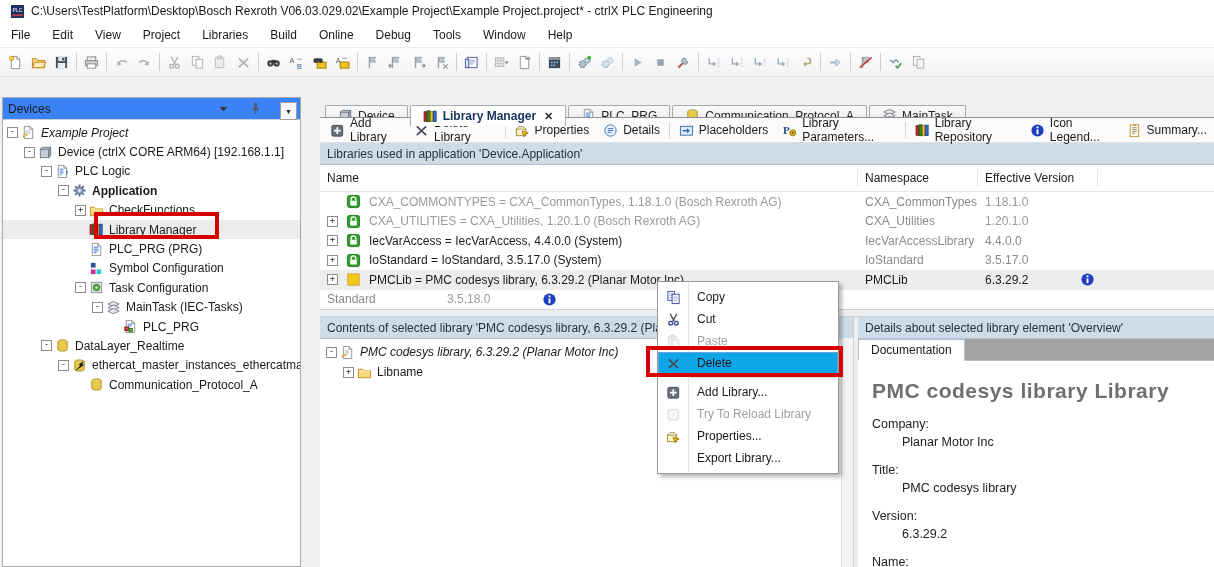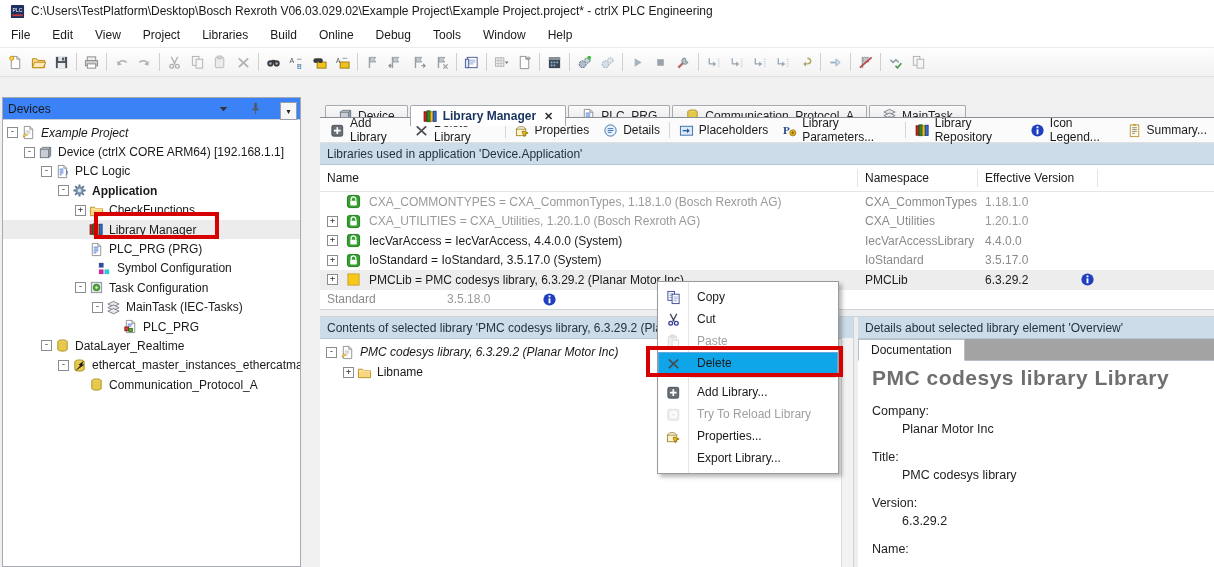--- a/index.html
+++ b/index.html
@@ -52,21 +52,21 @@
   .dimtx{color:#9a9a9a}.ntx{color:#1a1a1a}.nstx{color:#8a8a8a}
   .splitter{height:6px;background:#eceef0;border-top:1px solid #cfd3d7;border-bottom:1px solid #cfd3d7}
   .bottom{display:flex;height:256px}
   .bpanel-l{width:534px;position:relative;border-right:1px solid #cfd3d7;box-sizing:border-box}
   .bdiv{width:4px;background:#eceef0}
   .bpanel-r{flex:1;position:relative;overflow:hidden}
   .scrolltrack{position:absolute;right:0;top:21px;bottom:0;width:11px;background:#f3f3f3;border-left:1px solid #dcdcdc}
   .tabstrip{height:21px;background:#a3a3a3;border-bottom:1px solid #b8bec6;display:flex;align-items:flex-end;padding-left:0}
   .doc-tab{height:20px;display:flex;align-items:center;padding:0 12px;background:#fff;border:1px solid #b8bec6;border-bottom:1px solid #fff;margin-bottom:-1px}
   .details-content{padding:0 0 0 14px;overflow:hidden;height:213px}
-  .details-heading{margin-top:5px;font-size:21px;font-weight:bold;color:#6f6f6f;letter-spacing:.5px}
+  .details-heading{margin-top:18px;font-size:21px;font-weight:bold;color:#6f6f6f;letter-spacing:.5px}
   .fld{margin-top:14px;font-size:12.5px;color:#222}
   .val{margin:4px 0 0 30px;font-size:12.5px;color:#222}
 
   
   .cmenu{position:absolute;left:657px;top:281px;width:182px;background:#fff;border:1px solid #9a9a9a;box-shadow:3px 3px 4px rgba(0,0,0,.28);padding:4px 0;z-index:20;box-sizing:border-box}
   .cmenu:before{content:"";position:absolute;left:30px;top:0;bottom:0;width:1px;background:#e6e6e6}
   .cm-item{height:22px;display:flex;align-items:center;position:relative}
   .cm-ico{width:30px;display:flex;justify-content:center;flex:none}
   .cm-label{padding-left:9px}
   .cm-item.dis .cm-label{color:#9f9f9f}
@@ -532,21 +532,21 @@
         <span class="exp blank"></span>
         <span class="ic">
           <svg width="15" height="15" viewBox="0 0 16 16" xmlns="http://www.w3.org/2000/svg">
             <path d="M3.5 1.5h6l3 3v10h-9z" fill="#fff" stroke="#909090"></path>
             <path d="M9.5 1.5v3h3" fill="none" stroke="#909090"></path>
             <path d="M5 5.5h5M5 7.5h5M5 9.5h5M5 11.5h3" stroke="#3b6fd4"></path>
           </svg>
         </span>
         <span class="tlabel">PLC_PRG (PRG)</span>
       </div>
-      <div class="trow" style="padding-left: 72px; margin-left: 8px;">
+      <div class="trow" style="padding-left: 72px;">
         <span class="exp blank"></span>
         <span class="ic">
           <svg width="15" height="15" viewBox="0 0 16 16" xmlns="http://www.w3.org/2000/svg">
             <rect x="2" y="2" width="5" height="5" fill="#334d99"></rect>
             <rect x="2" y="9" width="5" height="5" fill="#cc2ba0"></rect>
             <rect x="8" y="9" width="5" height="5" fill="#2bc8d8"></rect>
           </svg>
         </span>
         <span class="tlabel">Symbol Configuration</span>
       </div>

